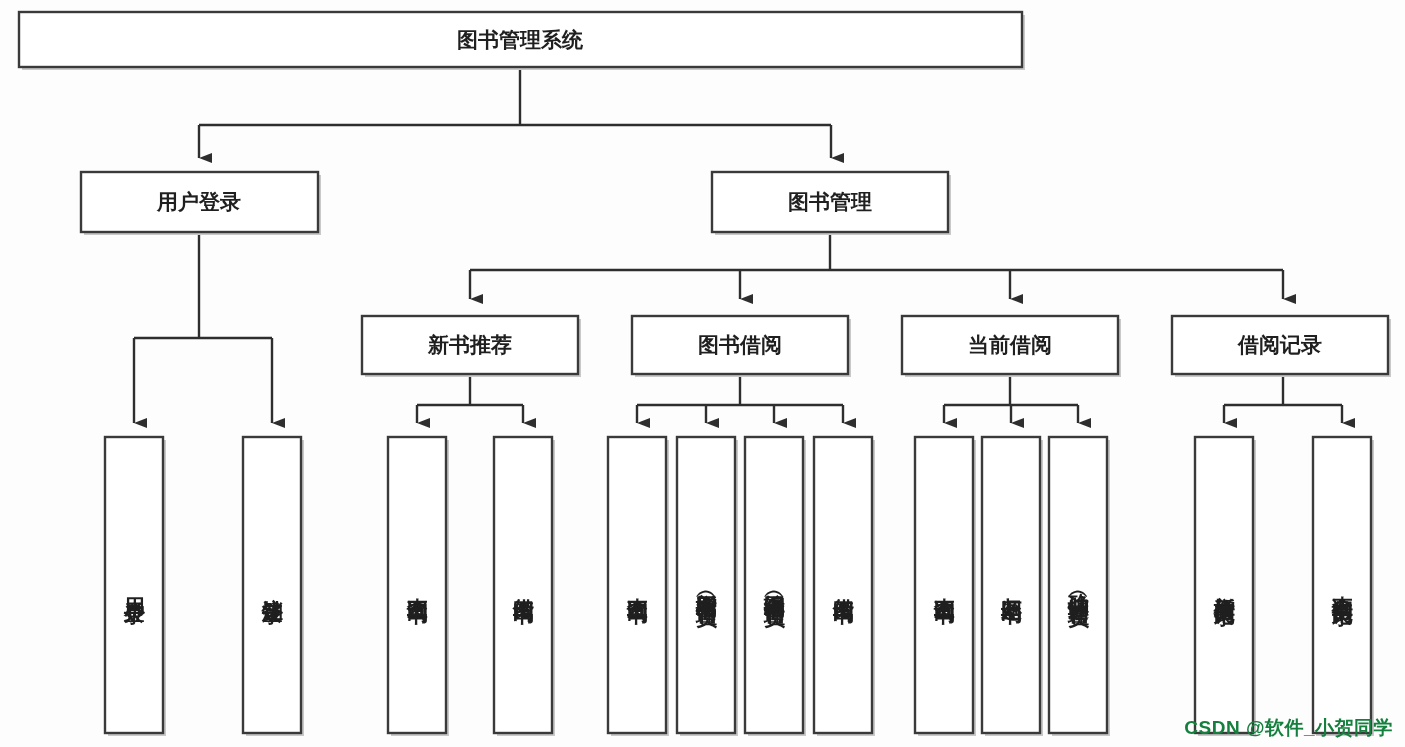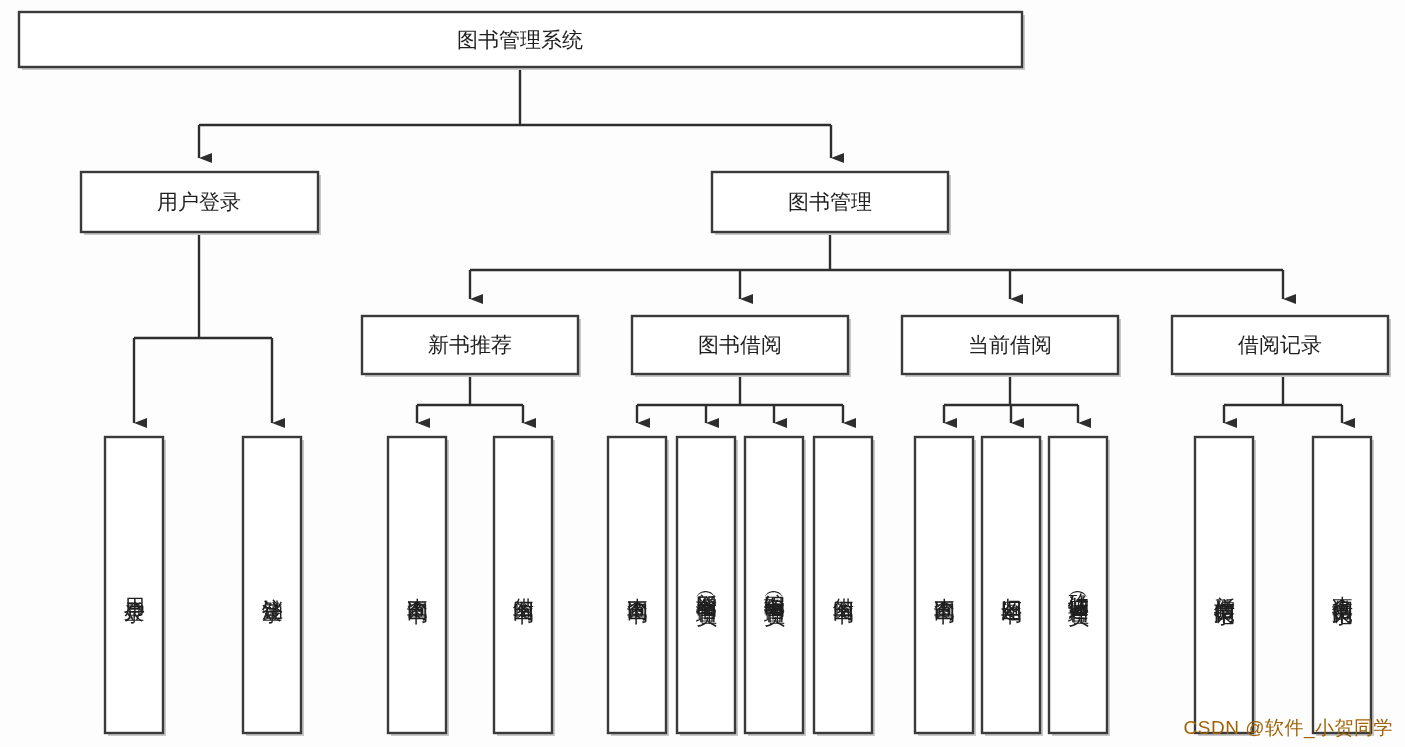--- a/index.html
+++ b/index.html
@@ -12,20 +12,21 @@
     height: 747px;
     font-family: "Liberation Sans", "DejaVu Sans", sans-serif;
     overflow: hidden;
     position: relative;
   }
   #diagram-root {
     position: relative;
     width: 1405px;
     height: 747px;
     background: #fdfdfd;
+    font-weight: bold;
   }
   svg.canvas {
     position: absolute;
     left: 0;
     top: 0;
     width: 1405px;
     height: 747px;
   }
   .node-box {
     fill: #ffffff;
@@ -67,21 +68,21 @@
     text-align: center;
     white-space: nowrap;
     pointer-events: none;
   }
   .watermark {
     position: absolute;
     right: 12px;
     bottom: 6px;
     font-family: "Liberation Sans", "DejaVu Sans", sans-serif;
     font-size: 19px;
-    color: #a16207;
+    color: #15803d;
     letter-spacing: 0.5px;
     white-space: nowrap;
   }
 </style>
 </head>
 <body>
 
 <div id="diagram-root">
 
   <svg class="canvas" viewBox="0 0 1405 747" xmlns="http://www.w3.org/2000/svg">

